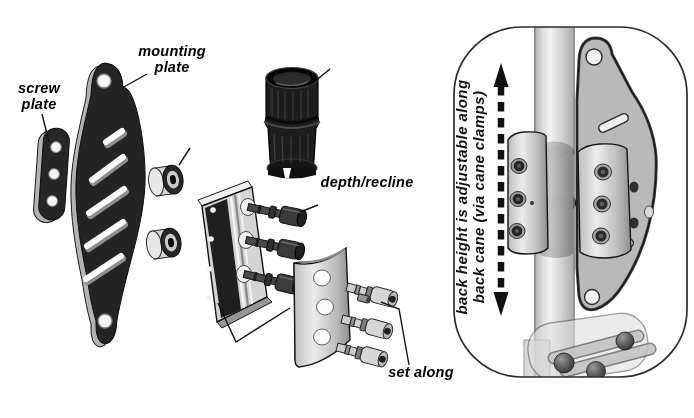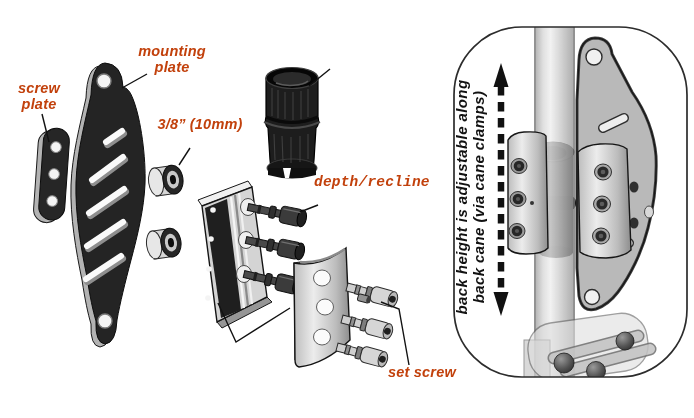--- a/index.html
+++ b/index.html
@@ -2,21 +2,21 @@
 <html><head>
 <meta charset="utf-8">
 <style>
   html,body{margin:0;padding:0;background:#ffffff;}
   .stage{
     position:relative;width:694px;height:418px;background:#ffffff;overflow:hidden;
     font-family:"Liberation Sans",sans-serif;
   }
   .stage svg{position:absolute;left:0;top:0;}
   .lbl{
-    position:absolute;color:#c2410c;font-style:italic;font-weight:600;
+    position:absolute;color:#000000;font-style:italic;font-weight:600;
     font-size:14.5px;line-height:15.5px;text-align:center;white-space:nowrap;
     letter-spacing:.2px;
   }
   .lbl span{display:block;}
   .panel-note{
     position:absolute;left:454px;top:347px;width:300px;
     transform:rotate(-90deg);transform-origin:0 0;
     color:#121212;font-style:italic;font-weight:600;font-size:15px;
     line-height:16.5px;text-align:center;letter-spacing:.4px;white-space:nowrap;
   }
@@ -308,31 +308,30 @@
   <span>screw</span>
   <span>plate</span>
 </div>
 
 <div class="lbl" style="left:136px;top:44px;width:72px;">
   <span>mounting</span>
   <span>plate</span>
 </div>
 
 <div class="lbl" style="left:149px;top:117px;width:102px;">
-  <span>3/8” (10mm)</span>
-</div>
-
-
-<div class="lbl" style="left:314px;top:175px;width:106px;font-family:Liberation Mono, monospace;">
+</div>
+
+
+<div class="lbl" style="left:314px;top:175px;width:106px;">
   <span>depth/recline</span>
 </div>
 
 
 <div class="lbl" style="left:388px;top:365px;width:66px;">
-  <span>set screw</span>
+  <span>set along</span>
 </div>
 
 <div class="panel-note">
   <span>back height is adjustable along</span>
   <span>back cane (via cane clamps)</span>
 </div>
 
 </div>
 
 </body></html>

